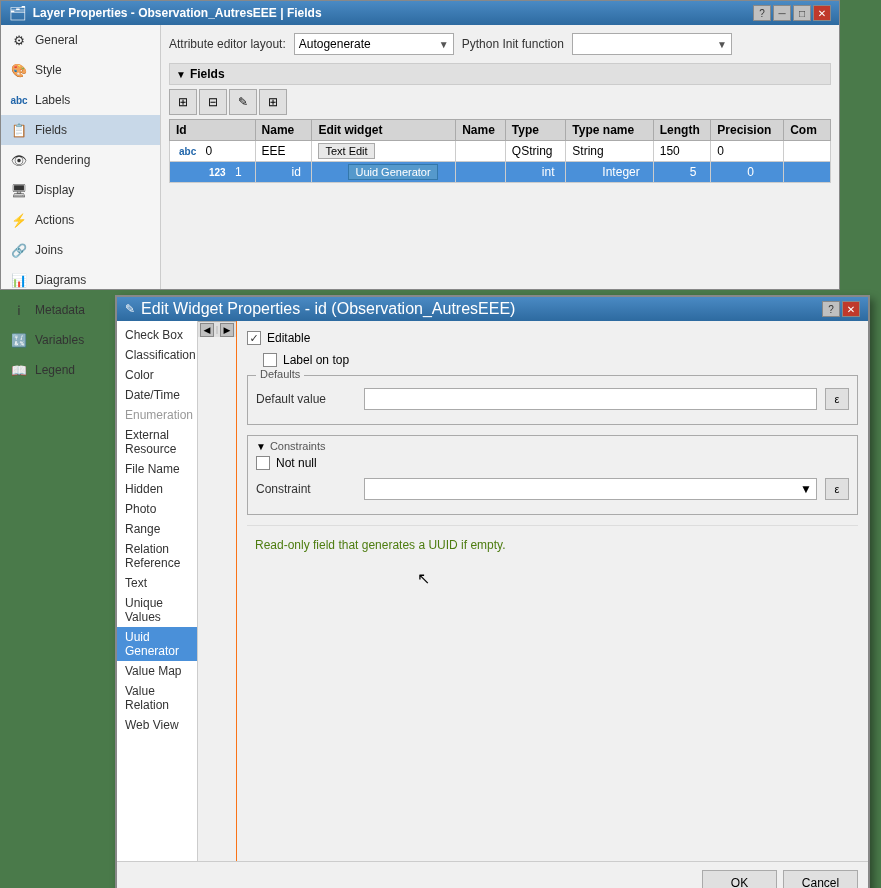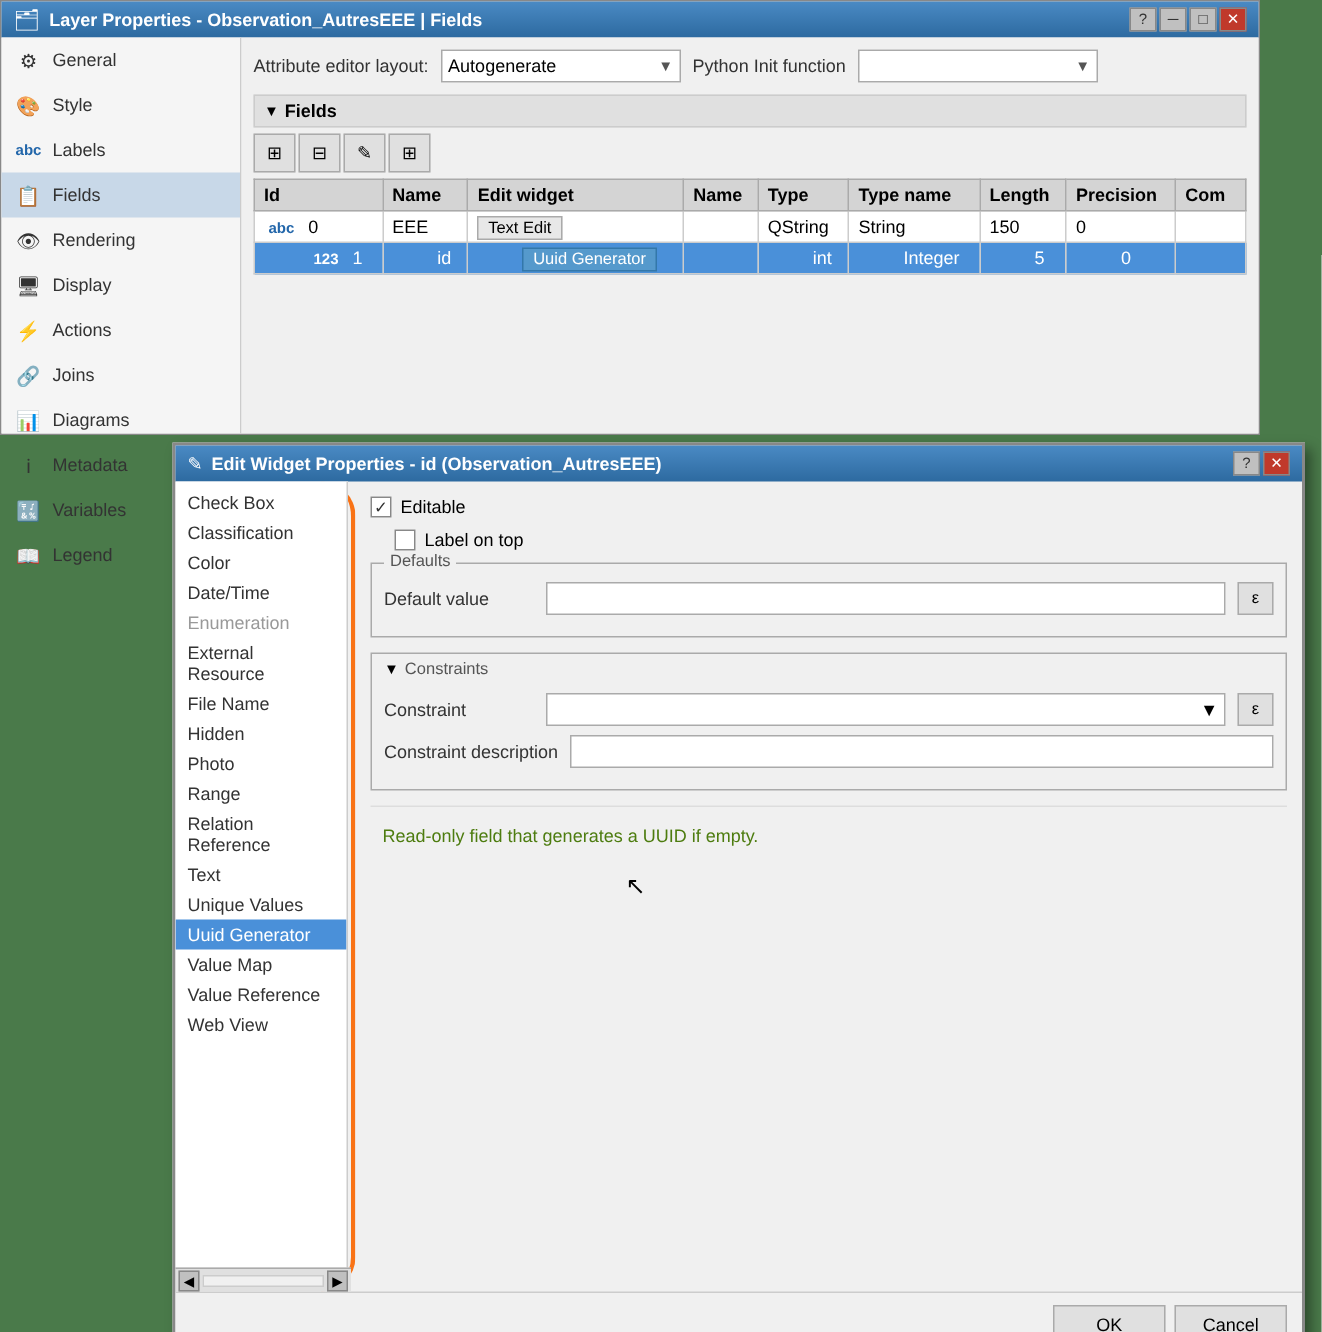--- a/index.html
+++ b/index.html
@@ -134,21 +134,21 @@
     }
     .dialog-title {
       background: linear-gradient(to bottom, #4a8ac4, #2d6aa0);
       color: white;
       padding: 4px 8px;
       display: flex;
       align-items: center;
       justify-content: space-between;
       height: 24px;
     }
-    .dialog-title-text { font-size: 12px; font-weight: bold; }
+    .dialog-title-text { font-size: 16px; font-weight: normal; }
     .dialog-controls { display: flex; gap: 2px; }
 
     .dialog-body { display: flex; height: 540px; }
 
     
     .widget-list {
       width: 115px;
       border-right: 1px solid #ccc;
       background: white;
       overflow-y: auto;
@@ -397,38 +397,38 @@
       <span class="dialog-title-text">Edit Widget Properties - id (Observation_AutresEEE)</span>
     </div>
     <div class="dialog-controls">
       <div class="title-btn">?</div>
       <div class="title-btn close">✕</div>
     </div>
   </div>
 
   <div class="dialog-body">
 
-    <div style="display:flex;flex-direction:column;width:120px;border-right:3px solid #f97316;border-radius:23px;">
+    <div style="display:flex;flex-direction:row;width:120px;border-right:1px solid #f97316;">
       <div class="widget-list" style="flex:1;overflow-y:auto;">
         <div class="widget-item">Check Box</div>
         <div class="widget-item">Classification</div>
         <div class="widget-item">Color</div>
         <div class="widget-item">Date/Time</div>
         <div class="widget-item disabled">Enumeration</div>
         <div class="widget-item">External Resource</div>
         <div class="widget-item">File Name</div>
         <div class="widget-item">Hidden</div>
         <div class="widget-item">Photo</div>
         <div class="widget-item">Range</div>
         <div class="widget-item">Relation Reference</div>
         <div class="widget-item">Text</div>
         <div class="widget-item">Unique Values</div>
         <div class="widget-item active">Uuid Generator</div>
         <div class="widget-item">Value Map</div>
-        <div class="widget-item">Value Reference</div>
+        <div class="widget-item">Value Relation</div>
         <div class="widget-item">Web View</div>
       </div>
 
       <div class="list-scrollbar">
         <div class="scroll-btn">◀</div>
         <div class="scroll-track"></div>
         <div class="scroll-btn">▶</div>
       </div>
     </div>
 
@@ -454,32 +454,32 @@
           </div>
         </div>
       </div>
 
       <div style="border:1px solid #aaa;margin-bottom:10px;position:relative;">
         <div style="display:flex;align-items:center;gap:4px;padding:4px 8px 0 8px;">
           <span style="font-size:10px;cursor:pointer;">▼</span>
           <span style="font-size:11px;color:#555;">Constraints</span>
         </div>
         <div style="padding:4px 8px 8px 8px;">
+          <div class="checkbox-row">
+            <div class="checkbox-input"></div>
+            <span>Not null</span>
+          </div>
           <div class="form-row" style="margin-top:6px;">
             <span class="form-label">Constraint</span>
             <div class="combo-input">
               <span></span>
               <span>▼</span>
             </div>
             <div class="form-input-btn">ε</div>
           </div>
-          <div class="form-row">
-            <span class="form-label">Constraint description</span>
-            <input type="text" class="form-input" style="flex: 1 1 0%;">
-          </div>
         </div>
       </div>
 
       <div class="description-text">Read-only field that generates a UUID if empty.</div>
 
       <div style="position:relative;height:30px;">
         <span style="position:absolute;left:170px;top:5px;font-size:16px;">↖</span>
       </div>
     </div>
   </div>

